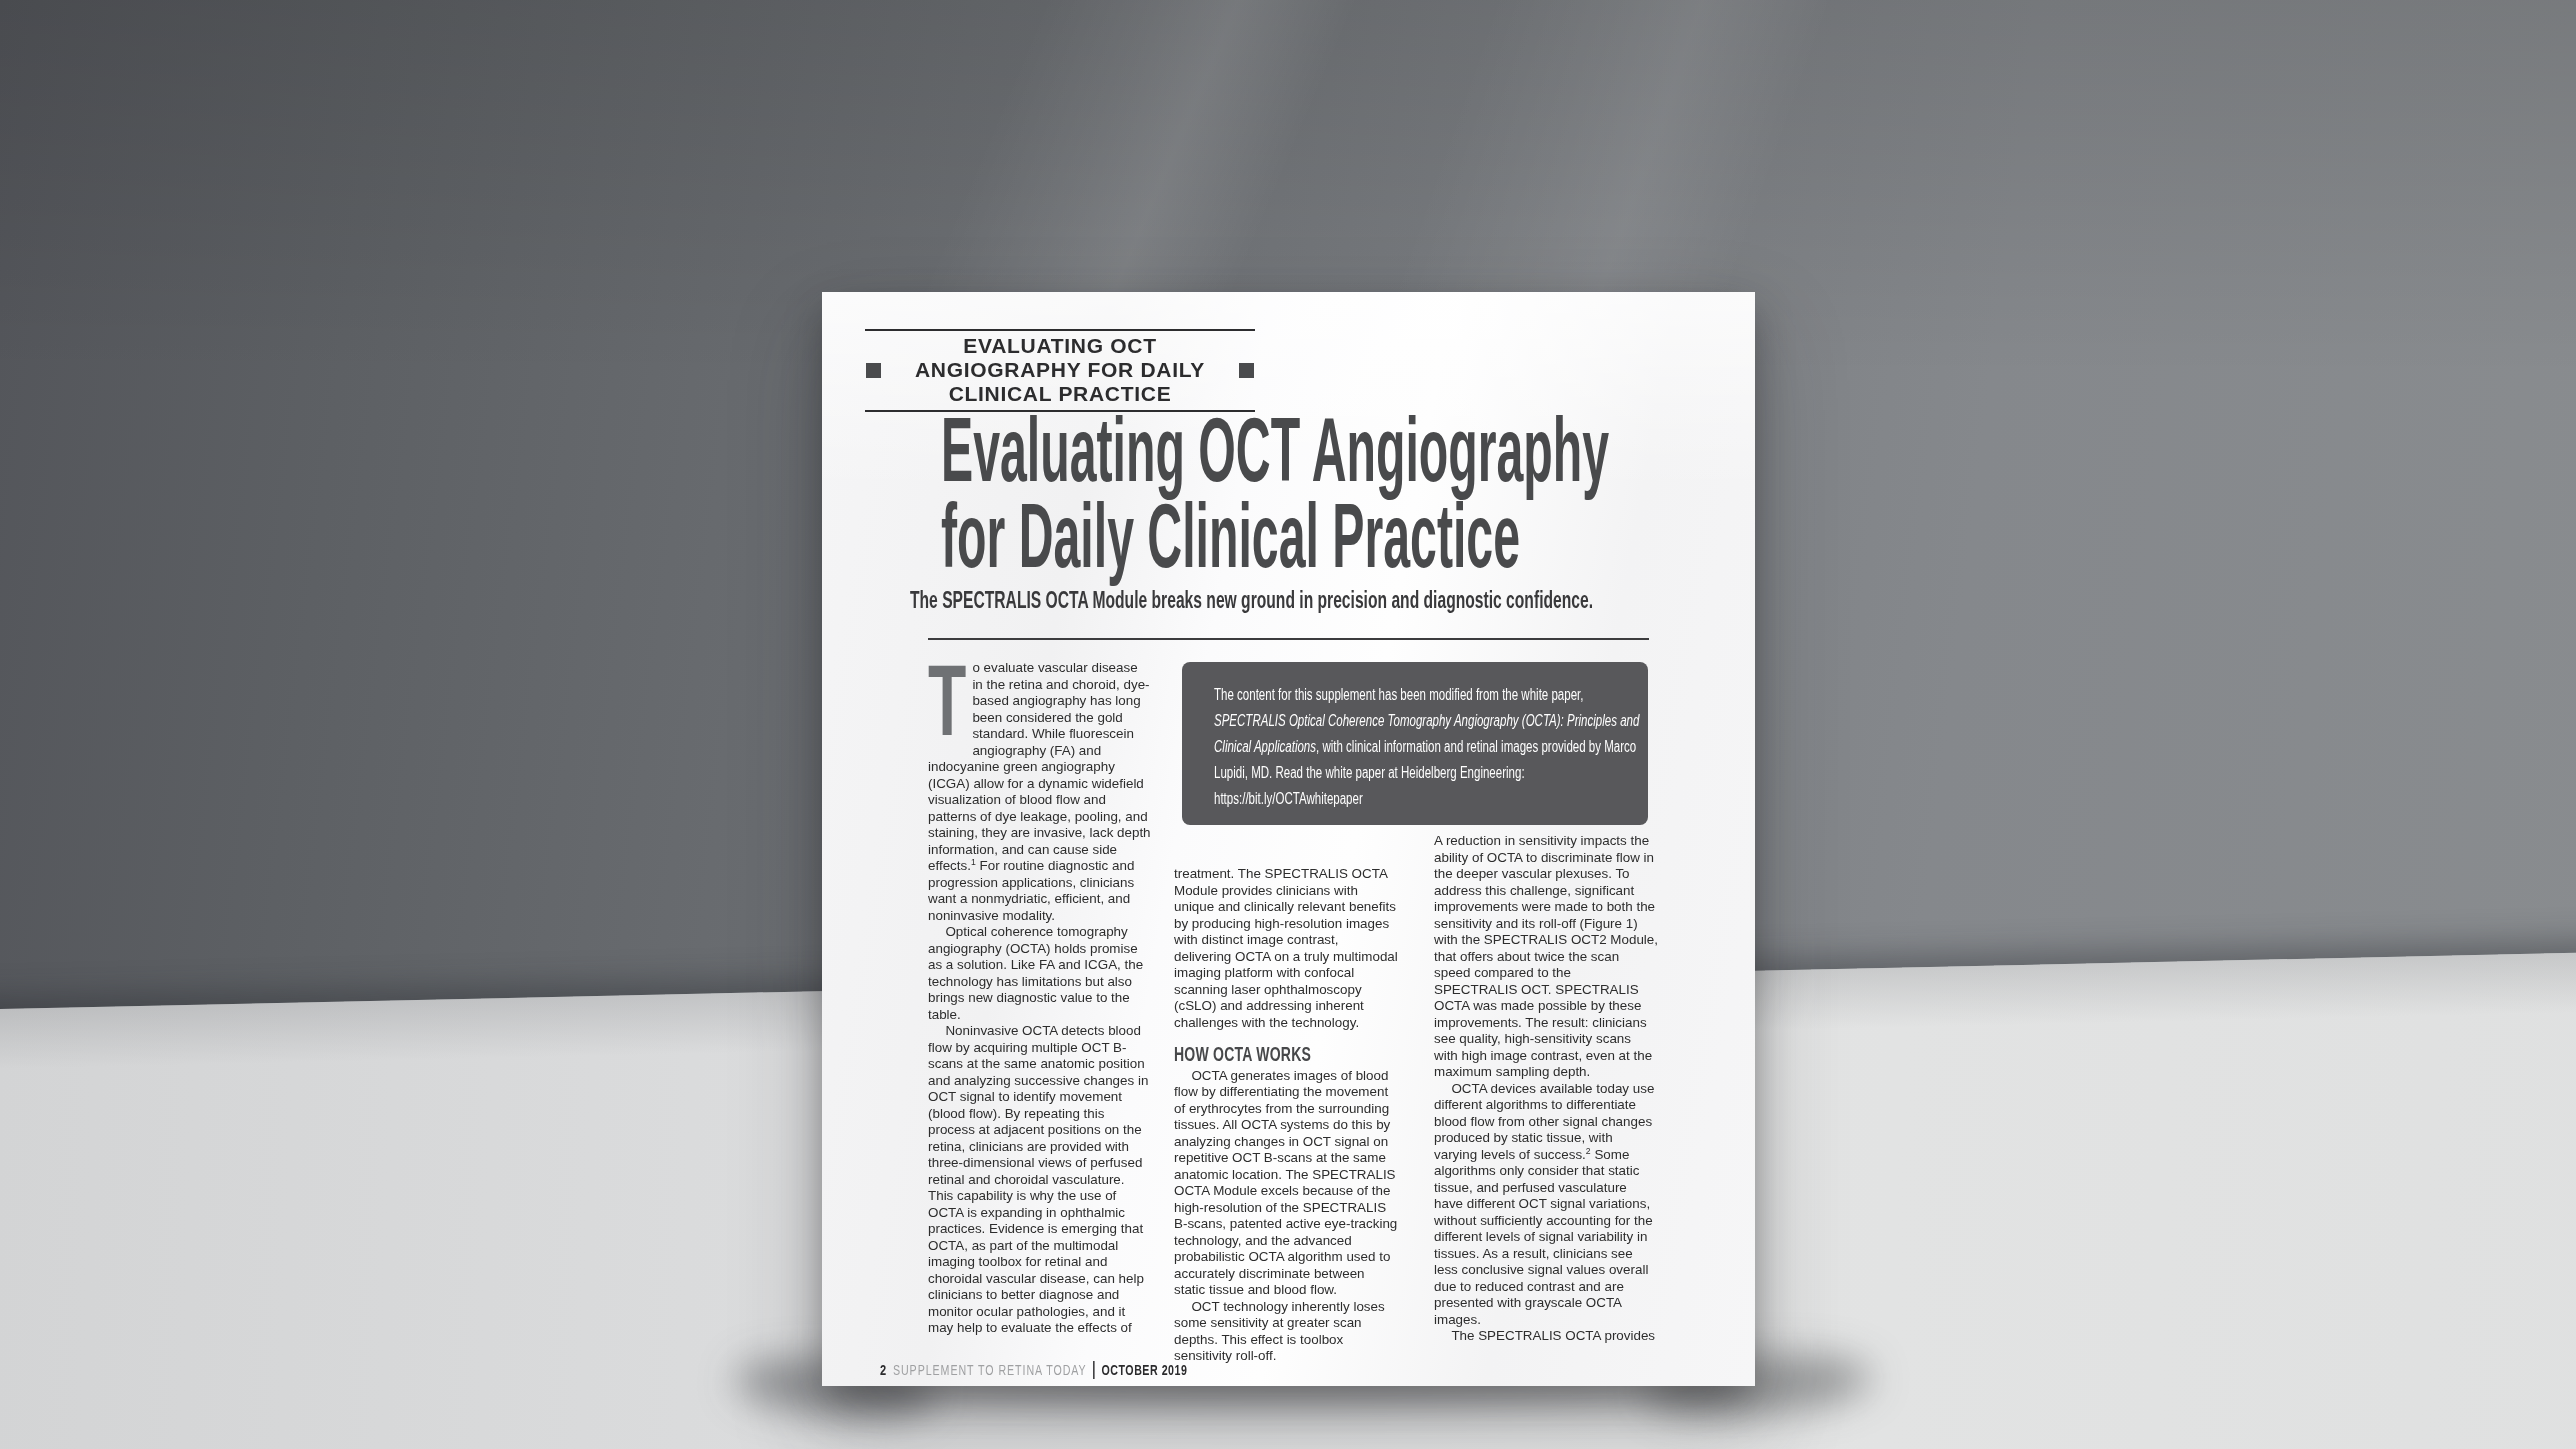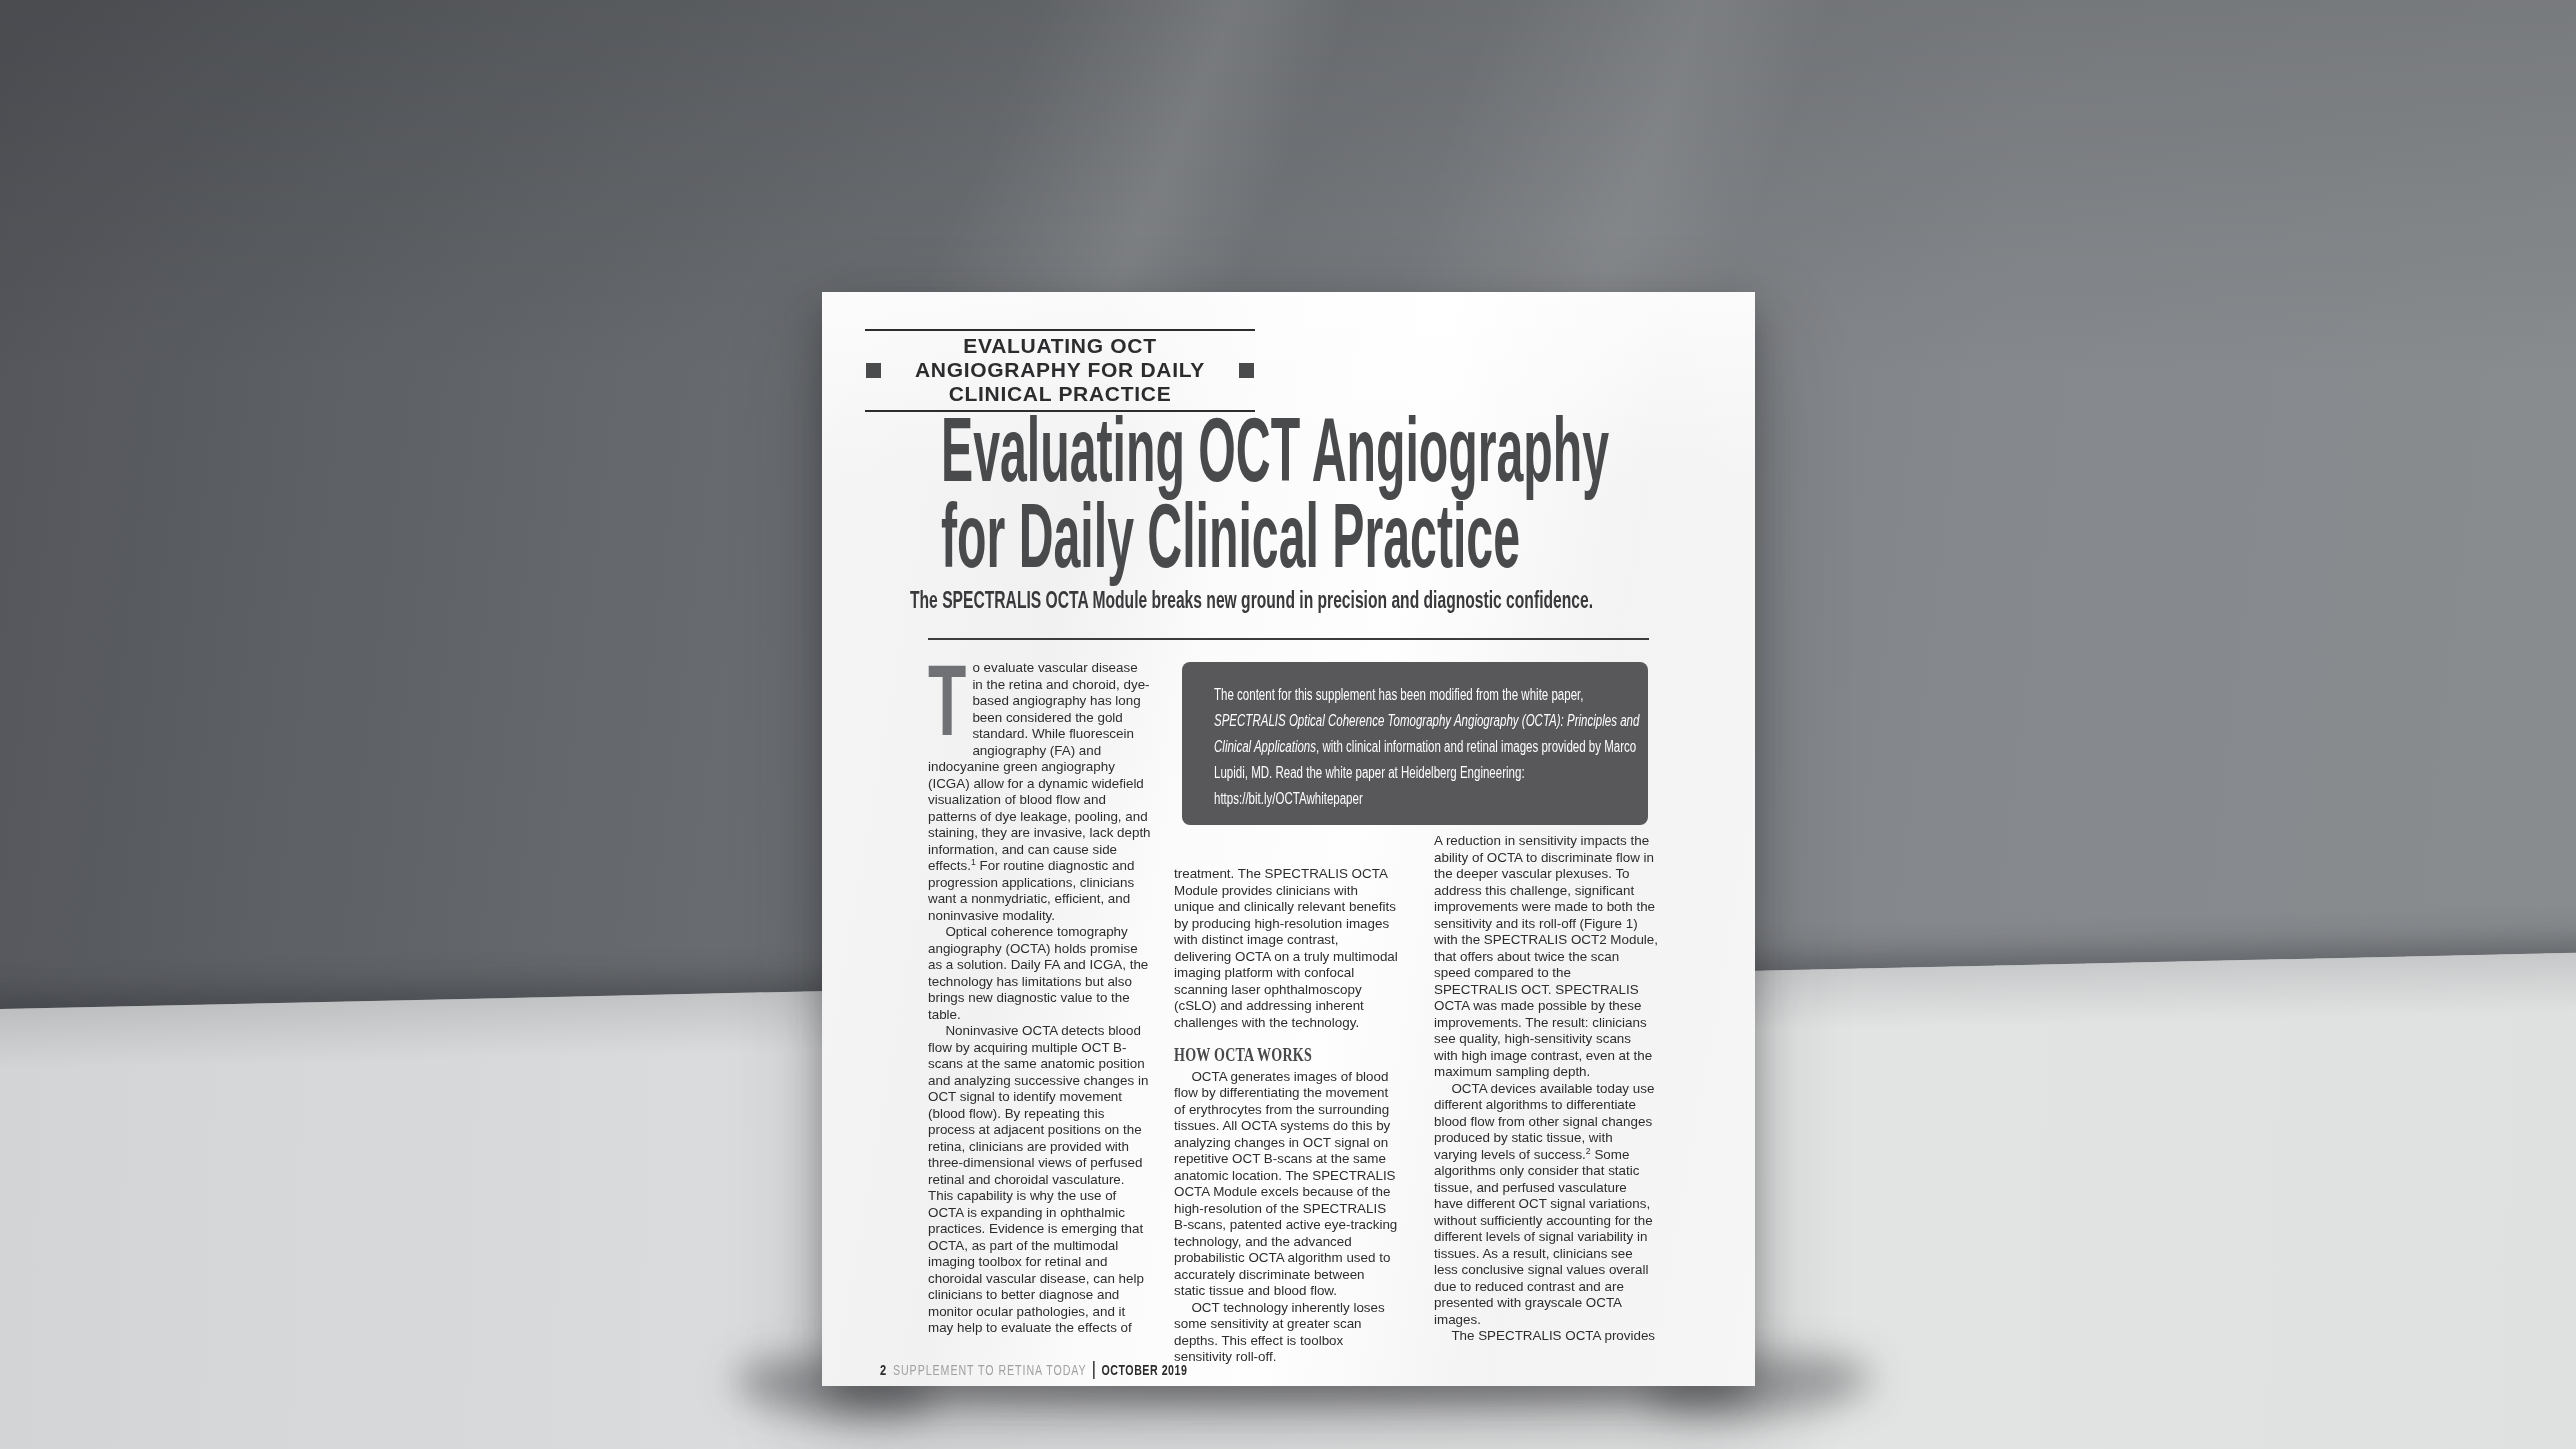--- a/index.html
+++ b/index.html
@@ -68,21 +68,21 @@
   .col .indent{text-indent:17.4px;}
   .col1{left:106px;top:368px;width:223px;}
   .col2{left:352px;top:574px;width:224px;}
   .col3{left:612px;top:541px;width:224px;}
   sup{font-size:8.7px;line-height:0;vertical-align:super;}
   .dropcap{
     float:left;width:39px;height:79px;margin:4px 5.4px 0 0;
     font-size:101px;line-height:72px;font-weight:700;color:#6f7174;
     transform:scaleX(0.62);transform-origin:left top;
   }
-  .sec-head{margin:14.8px 0 5.4px 0;color:#47484a;font-family:Liberation Serif, serif;}
+  .sec-head{margin:14.8px 0 5.4px 0;color:#47484a;}
   .sec-head .cond{font-size:19.5px;font-weight:700;letter-spacing:0.3px;transform:scaleX(0.72);}
 
   
   .infobox{
     position:absolute;left:360px;top:370px;width:466px;height:163px;
     background:#58585b;border-radius:8px;box-sizing:border-box;
     padding:20px 32px;overflow:hidden;
   }
   .infobox-inner{
     width:594px;transform:scaleX(0.72);transform-origin:0 0;
@@ -129,21 +129,21 @@
     </h1>
 
     <div class="subtitle">
       <span class="cond">The SPECTRALIS OCTA Module breaks new ground in precision and diagnostic confidence.</span>
     </div>
 
     <div class="title-rule"></div>
 
     <section class="col col1">
       <p class="body-p"><span class="dropcap">T</span><span>o evaluate vascular disease in the retina and choroid, dye-based angiography has long been considered the gold standard. While fluorescein angiography (FA) and indocyanine green angiography (ICGA) allow for a dynamic widefield visualization of blood flow and patterns of dye leakage, pooling, and staining, they are invasive, lack depth information, and can cause side effects.</span><sup>1</sup><span> For routine diagnostic and progression applications, clinicians want a nonmydriatic, efficient, and noninvasive modality.</span></p>
-      <p class="body-p indent">Optical coherence tomography angiography (OCTA) holds promise as a solution. Daily FA and ICGA, the technology has limitations but also brings new diagnostic value to the table.</p>
+      <p class="body-p indent">Optical coherence tomography angiography (OCTA) holds promise as a solution. Like FA and ICGA, the technology has limitations but also brings new diagnostic value to the table.</p>
       <p class="body-p indent">Noninvasive OCTA detects blood flow by acquiring multiple OCT B-scans at the same anatomic position and analyzing successive changes in OCT signal to identify movement (blood flow). By repeating this process at adjacent positions on the retina, clinicians are provided with three-dimensional views of perfused retinal and choroidal vasculature. This capability is why the use of OCTA is expanding in ophthalmic practices. Evidence is emerging that OCTA, as part of the multimodal imaging toolbox for retinal and choroidal vascular disease, can help clinicians to better diagnose and monitor ocular pathologies, and it may help to evaluate the effects of</p>
     </section>
 
     <aside class="infobox">
       <div class="infobox-inner"><span>The content for this supplement has been modified from the white paper, </span><span class="em">SPECTRALIS Optical Coherence Tomography Angiography (OCTA): Principles and Clinical Applications</span><span>, with clinical information and retinal images provided by Marco Lupidi, MD. Read the white paper at Heidelberg Engineering: </span><span class="url">https://bit.ly/OCTAwhitepaper</span></div>
     </aside>
 
     <section class="col col2">
       <p class="body-p">treatment. The SPECTRALIS OCTA Module provides clinicians with unique and clinically relevant benefits by producing high-resolution images with distinct image contrast, delivering OCTA on a truly multimodal imaging platform with confocal scanning laser ophthalmoscopy (cSLO) and addressing inherent challenges with the technology.</p>
       <h2 class="sec-head">

